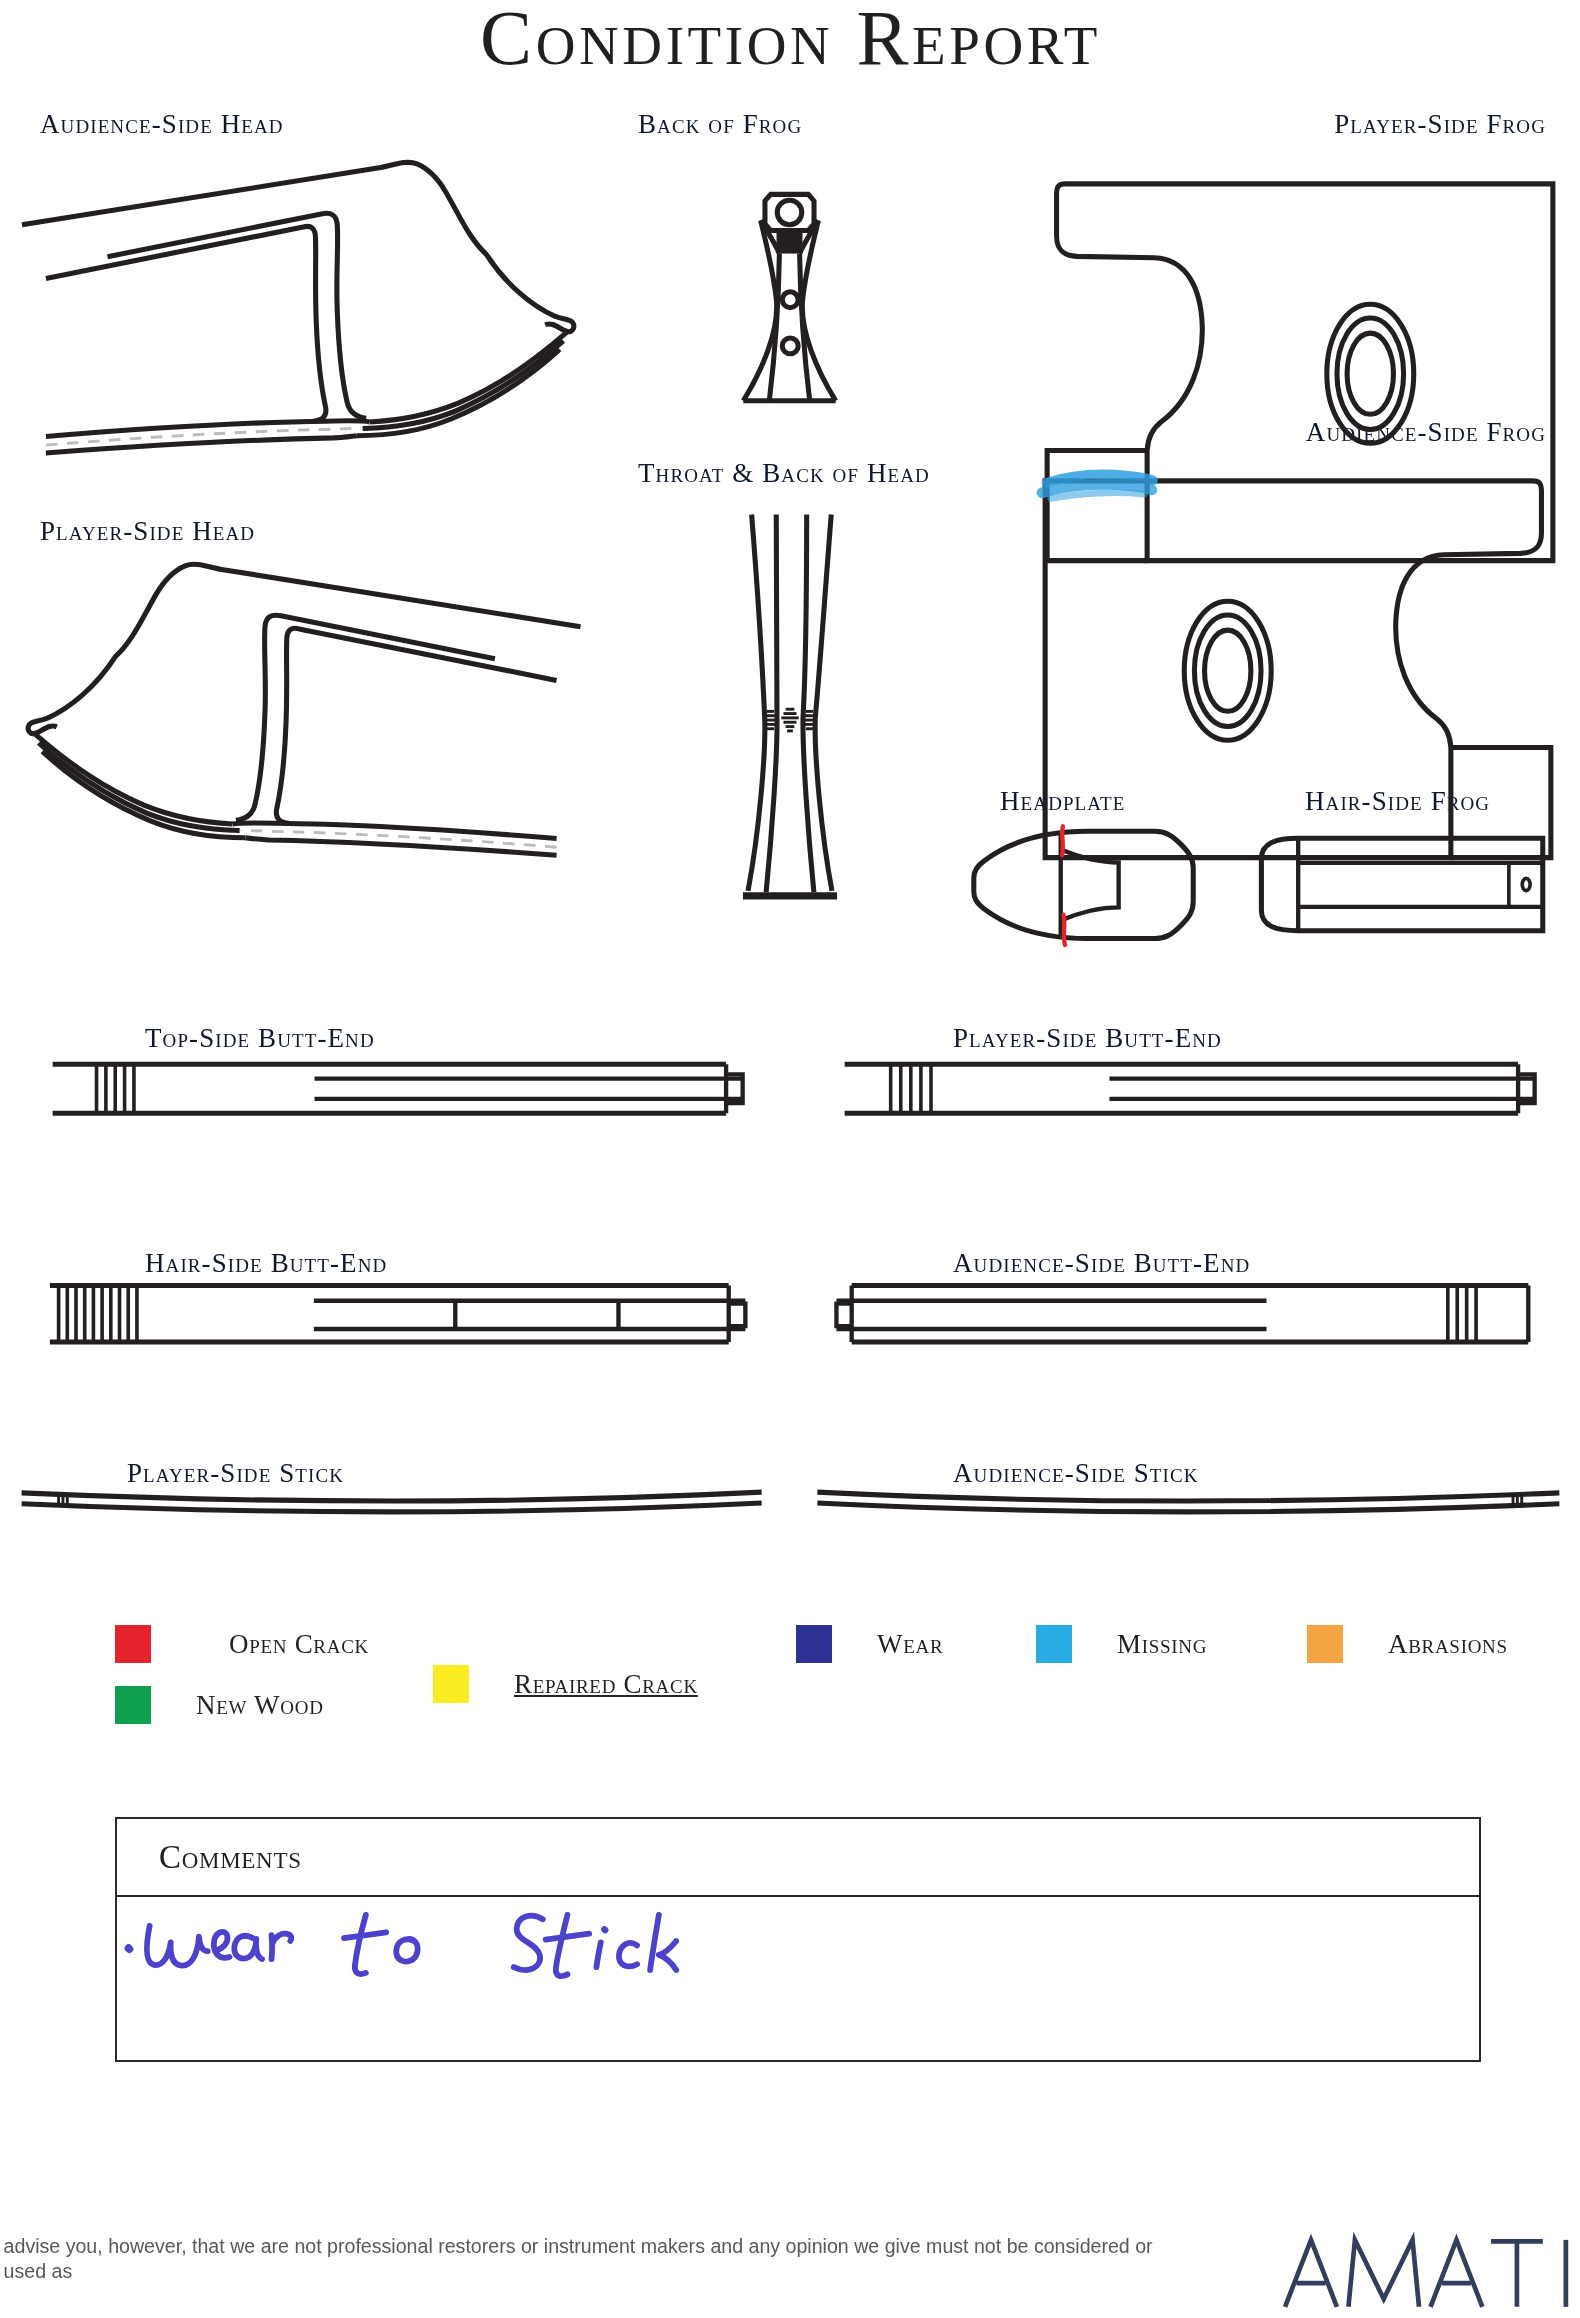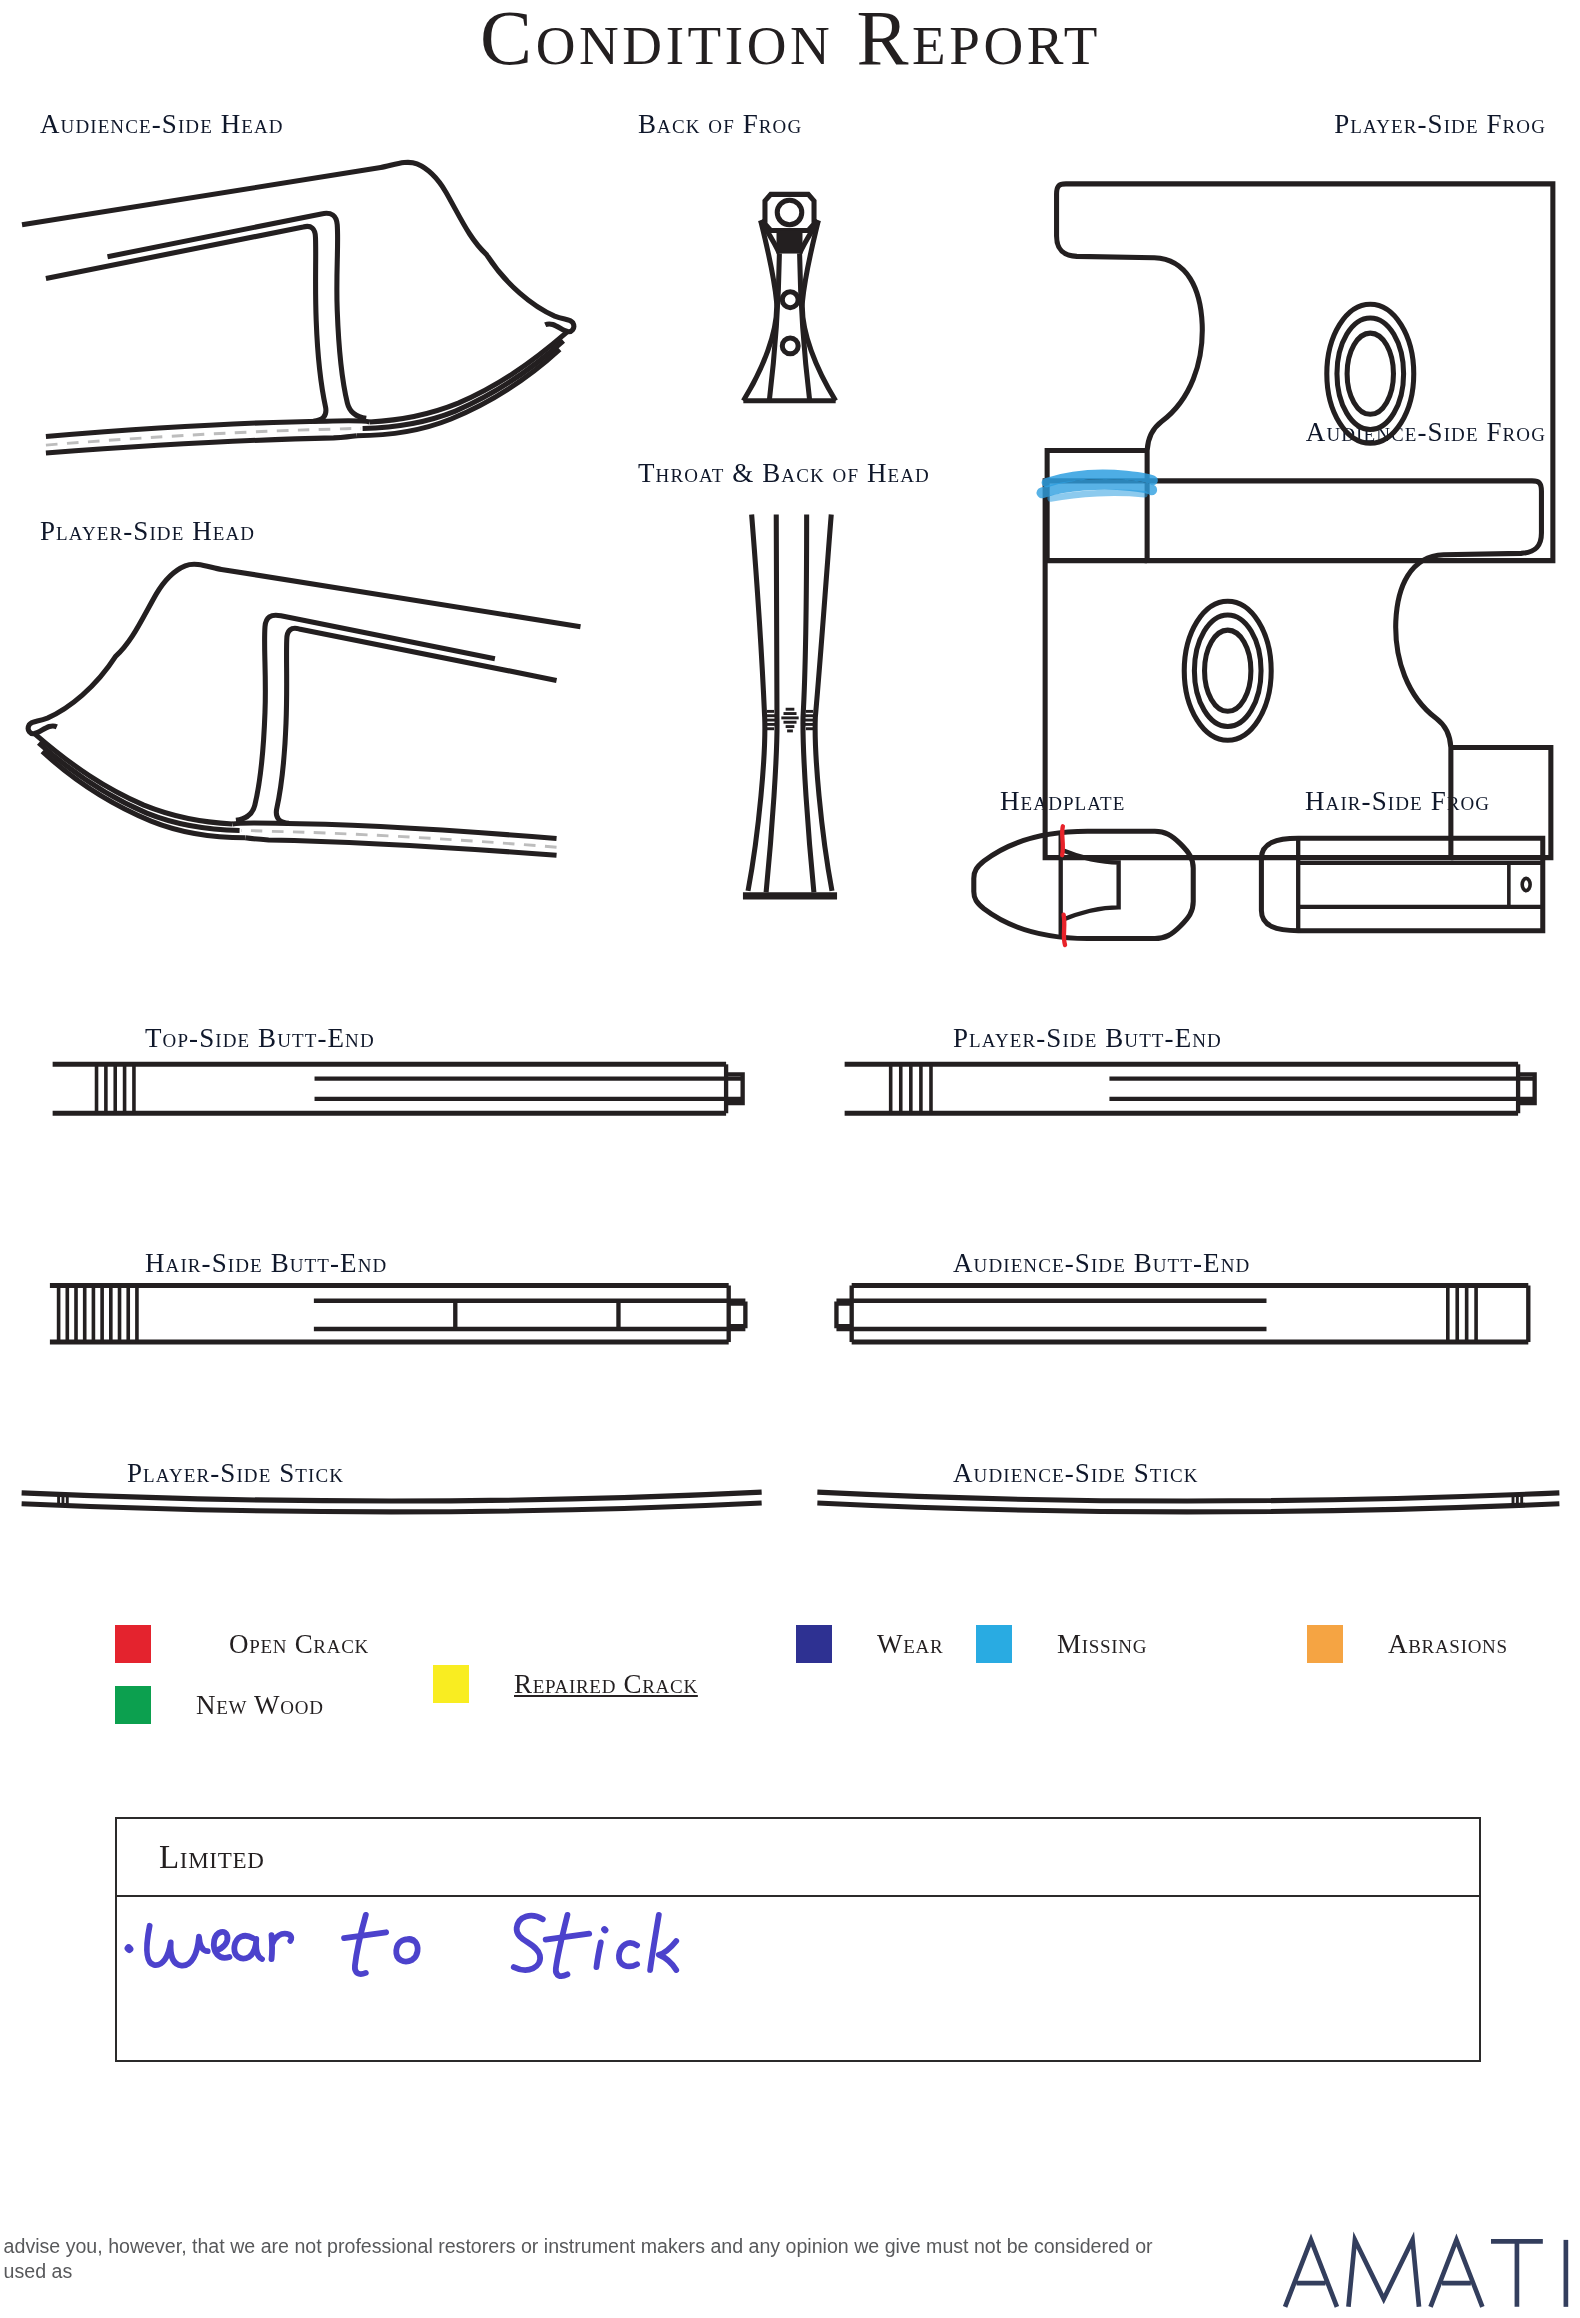--- a/index.html
+++ b/index.html
@@ -333,35 +333,35 @@
   <span class="legend-label">Open Crack</span>
 </div>
 <div class="abs legend-item" style="left:433px;top:1665px;text-decoration:underline;">
   <span class="swatch" style="background: rgb(249, 237, 33);"></span>
   <span class="legend-label">Repaired Crack</span>
 </div>
 <div class="abs legend-item" style="left:796px;top:1625px;">
   <span class="swatch" style="background: rgb(46, 49, 146);"></span>
   <span class="legend-label">Wear</span>
 </div>
-<div class="abs legend-item" style="left:976px;top:1625px;">
+<div class="abs legend-item" style="left:1036px;top:1625px;">
   <span class="swatch" style="background: rgb(41, 171, 226);"></span>
   <span class="legend-label">Missing</span>
 </div>
 <div class="abs legend-item" style="left:1307px;top:1625px;">
   <span class="swatch" style="background: rgb(245, 164, 67);"></span>
   <span class="legend-label">Abrasions</span>
 </div>
 <div class="abs legend-item" style="left:115px;top:1686px;">
   <span class="swatch" style="background: rgb(12, 160, 79);"></span>
   <span class="legend-label">New Wood</span>
 </div>
 
 <div class="abs comments-box">
-  <div class="comments-header">Limited</div>
+  <div class="comments-header">Comments</div>
 </div>
 
 <div class="abs" style="left:125px;top:1893px;" role="img" aria-label="Wear to Stick">
   <svg width="573" height="109" viewBox="0 0 790 150">
     <g class="hand" stroke="#4C42CC">
 
       <path d="M 5,76 L 6,77" stroke-width="11"></path>
 
       <path d="M 34,45 C 28,75 28,96 40,99 C 52,101 60,88 63,68 C 62,86 66,99 78,100 C 92,101 100,84 102,60 C 103,72 106,80 114,80"></path>
       <path d="M 124,80 C 136,76 143,68 141,59 C 139,50 126,52 123,65 C 120,82 130,93 144,88"></path>

